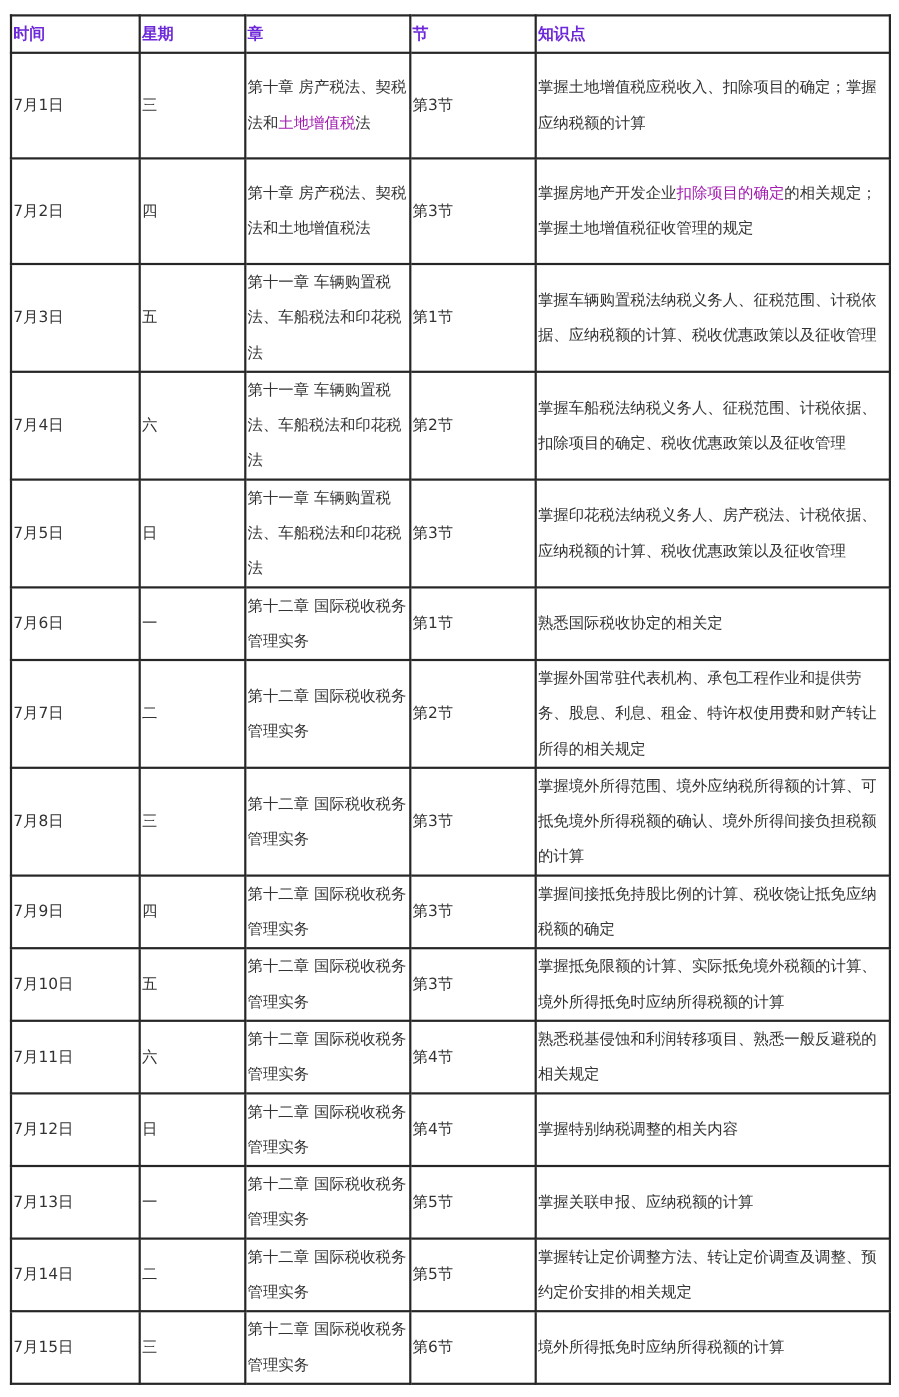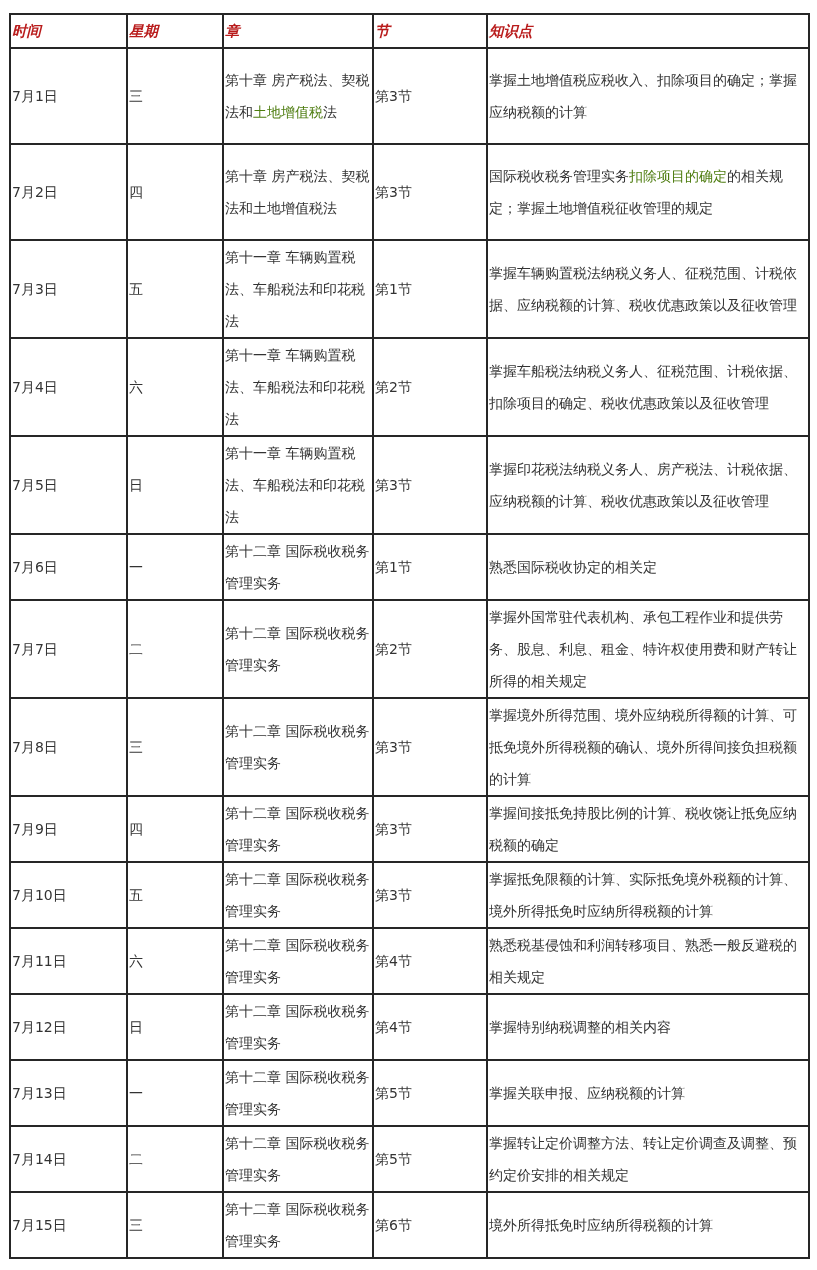--- a/index.html
+++ b/index.html
@@ -12,25 +12,25 @@
   }
   table.schedule th, table.schedule td {
     border:2px solid #262626;
     padding:0 0 0 1px;
     vertical-align:middle;
     text-align:left;
     line-height:32px;
     word-break:break-all;
   }
   table.schedule th {
-    height:30px; font-weight:bold; color:#b91c1c; font-size:14.5px;font-style:italic;
+    height:30px; font-weight:bold; color:#6d28d9; font-size:14.5px;
   }
   tr.tall td { height:94px; }
   tr.short td { height:62px; }
-  .link { color:#4d7c0f; }
+  .link { color:#a21caf; }
   col.c-date { width:117px; }
   col.c-week { width:96px; }
   col.c-chap { width:150px; }
   col.c-sec  { width:114px; }
   col.c-know { width:322px; }
   td.chap, td.know { padding-right:2px; }
 </style>
 </head>
 <body>
 
@@ -57,21 +57,21 @@
         <td>三</td>
         <td class="chap"><span>第十章 房产税法、契税法和</span><span class="link">土地增值税</span><span>法</span></td>
         <td>第3节</td>
         <td class="know"><span>掌握土地增值税应税收入、扣除项目的确定；掌握应纳税额的计算</span><span></span></td>
       </tr>
       <tr class="tall">
         <td>7月2日</td>
         <td>四</td>
         <td class="chap"><span>第十章 房产税法、契税法和土地增值税法</span><span></span></td>
         <td>第3节</td>
-        <td class="know"><span>国际税收税务管理实务</span><span class="link">扣除项目的确定</span><span>的相关规定；掌握土地增值税征收管理的规定</span></td>
+        <td class="know"><span>掌握房地产开发企业</span><span class="link">扣除项目的确定</span><span>的相关规定；掌握土地增值税征收管理的规定</span></td>
       </tr>
       <tr class="tall">
         <td>7月3日</td>
         <td>五</td>
         <td class="chap"><span>第十一章 车辆购置税法、车船税法和印花税法</span><span></span></td>
         <td>第1节</td>
         <td class="know"><span>掌握车辆购置税法纳税义务人、征税范围、计税依据、应纳税额的计算、税收优惠政策以及征收管理</span><span></span></td>
       </tr>
       <tr class="tall">
         <td>7月4日</td>

